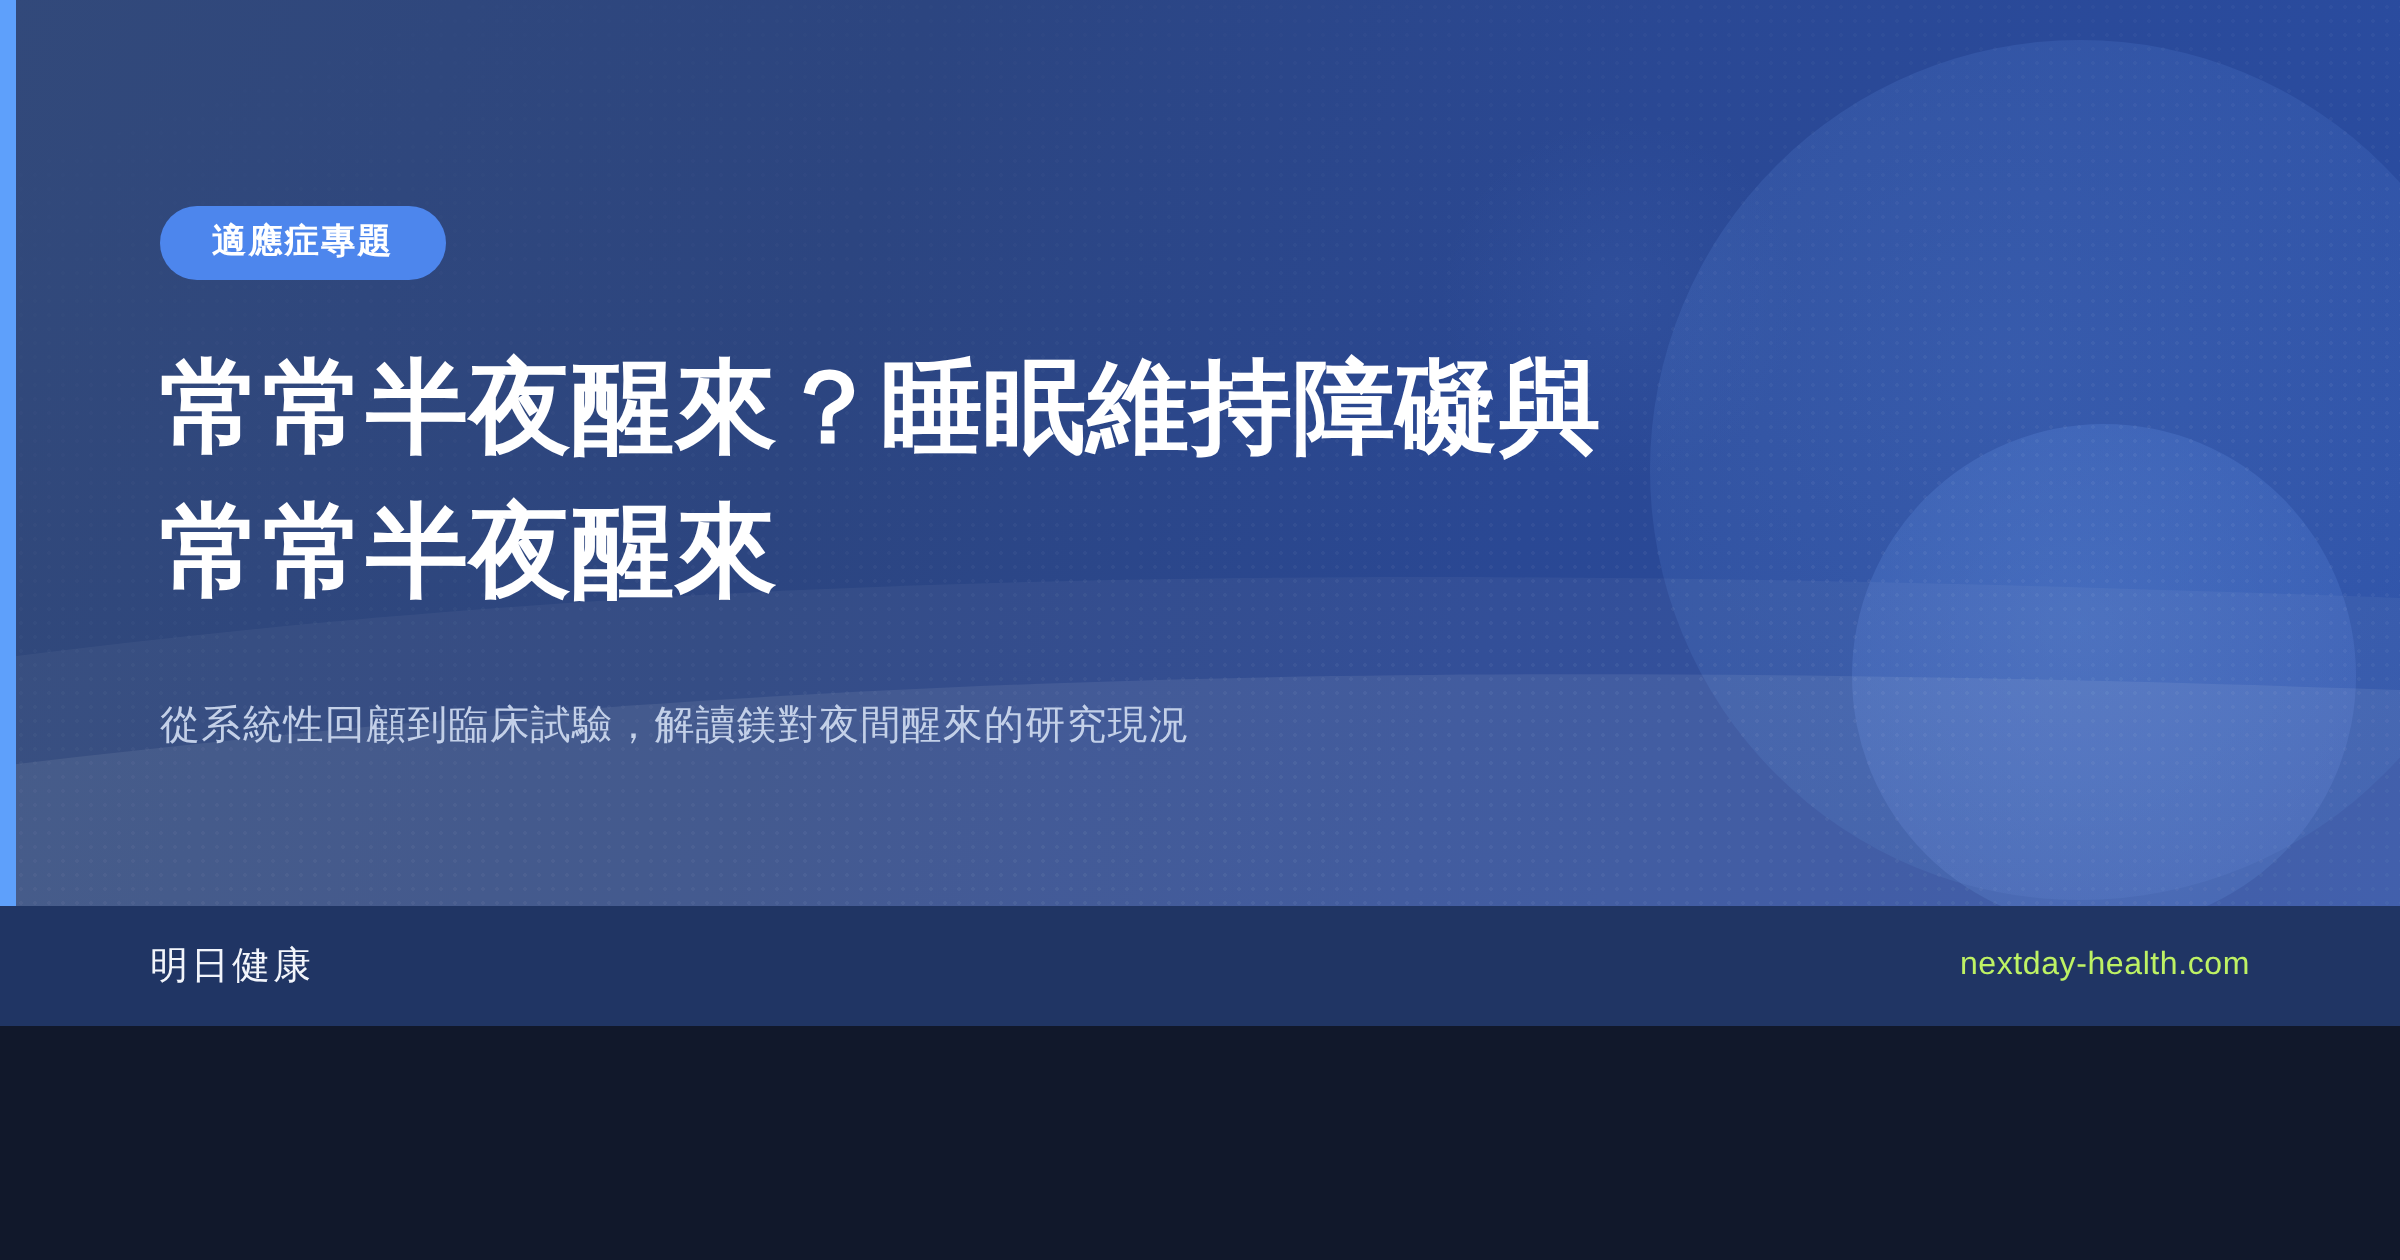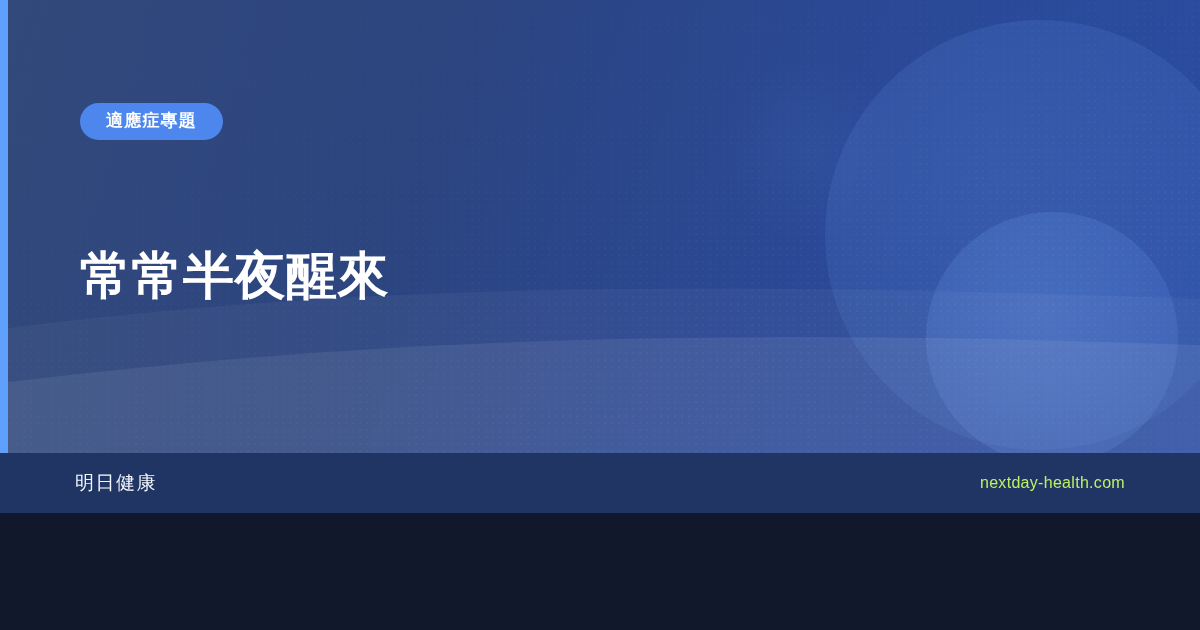--- a/index.html
+++ b/index.html
@@ -165,23 +165,24 @@
       <path d="M0,150 C320,112 640,92 1200,112 L1200,220 L0,220 Z" fill="rgba(255,255,255,0.075)"></path>
     </svg>
   </div>
 
   <div id="accent-strip"></div>
   <div id="accent-strip-footer"></div>
 
   <div id="content">
     <div id="badge">適應症專題</div>
     <h1 id="title">
-      <br>
+      <span>常常半夜醒來？睡眠維持障礙與</span><br>
       <span>常常半夜醒來</span>
     </h1>
+    <p id="subtitle">從系統性回顧到臨床試驗，解讀鎂對夜間醒來的研究現況</p>
   </div>
 
   <div id="footer">
     <span id="footer-brand">明日健康</span>
     <span id="footer-url">nextday-health.com</span>
   </div>
 
 </div>
 
 </body></html>

